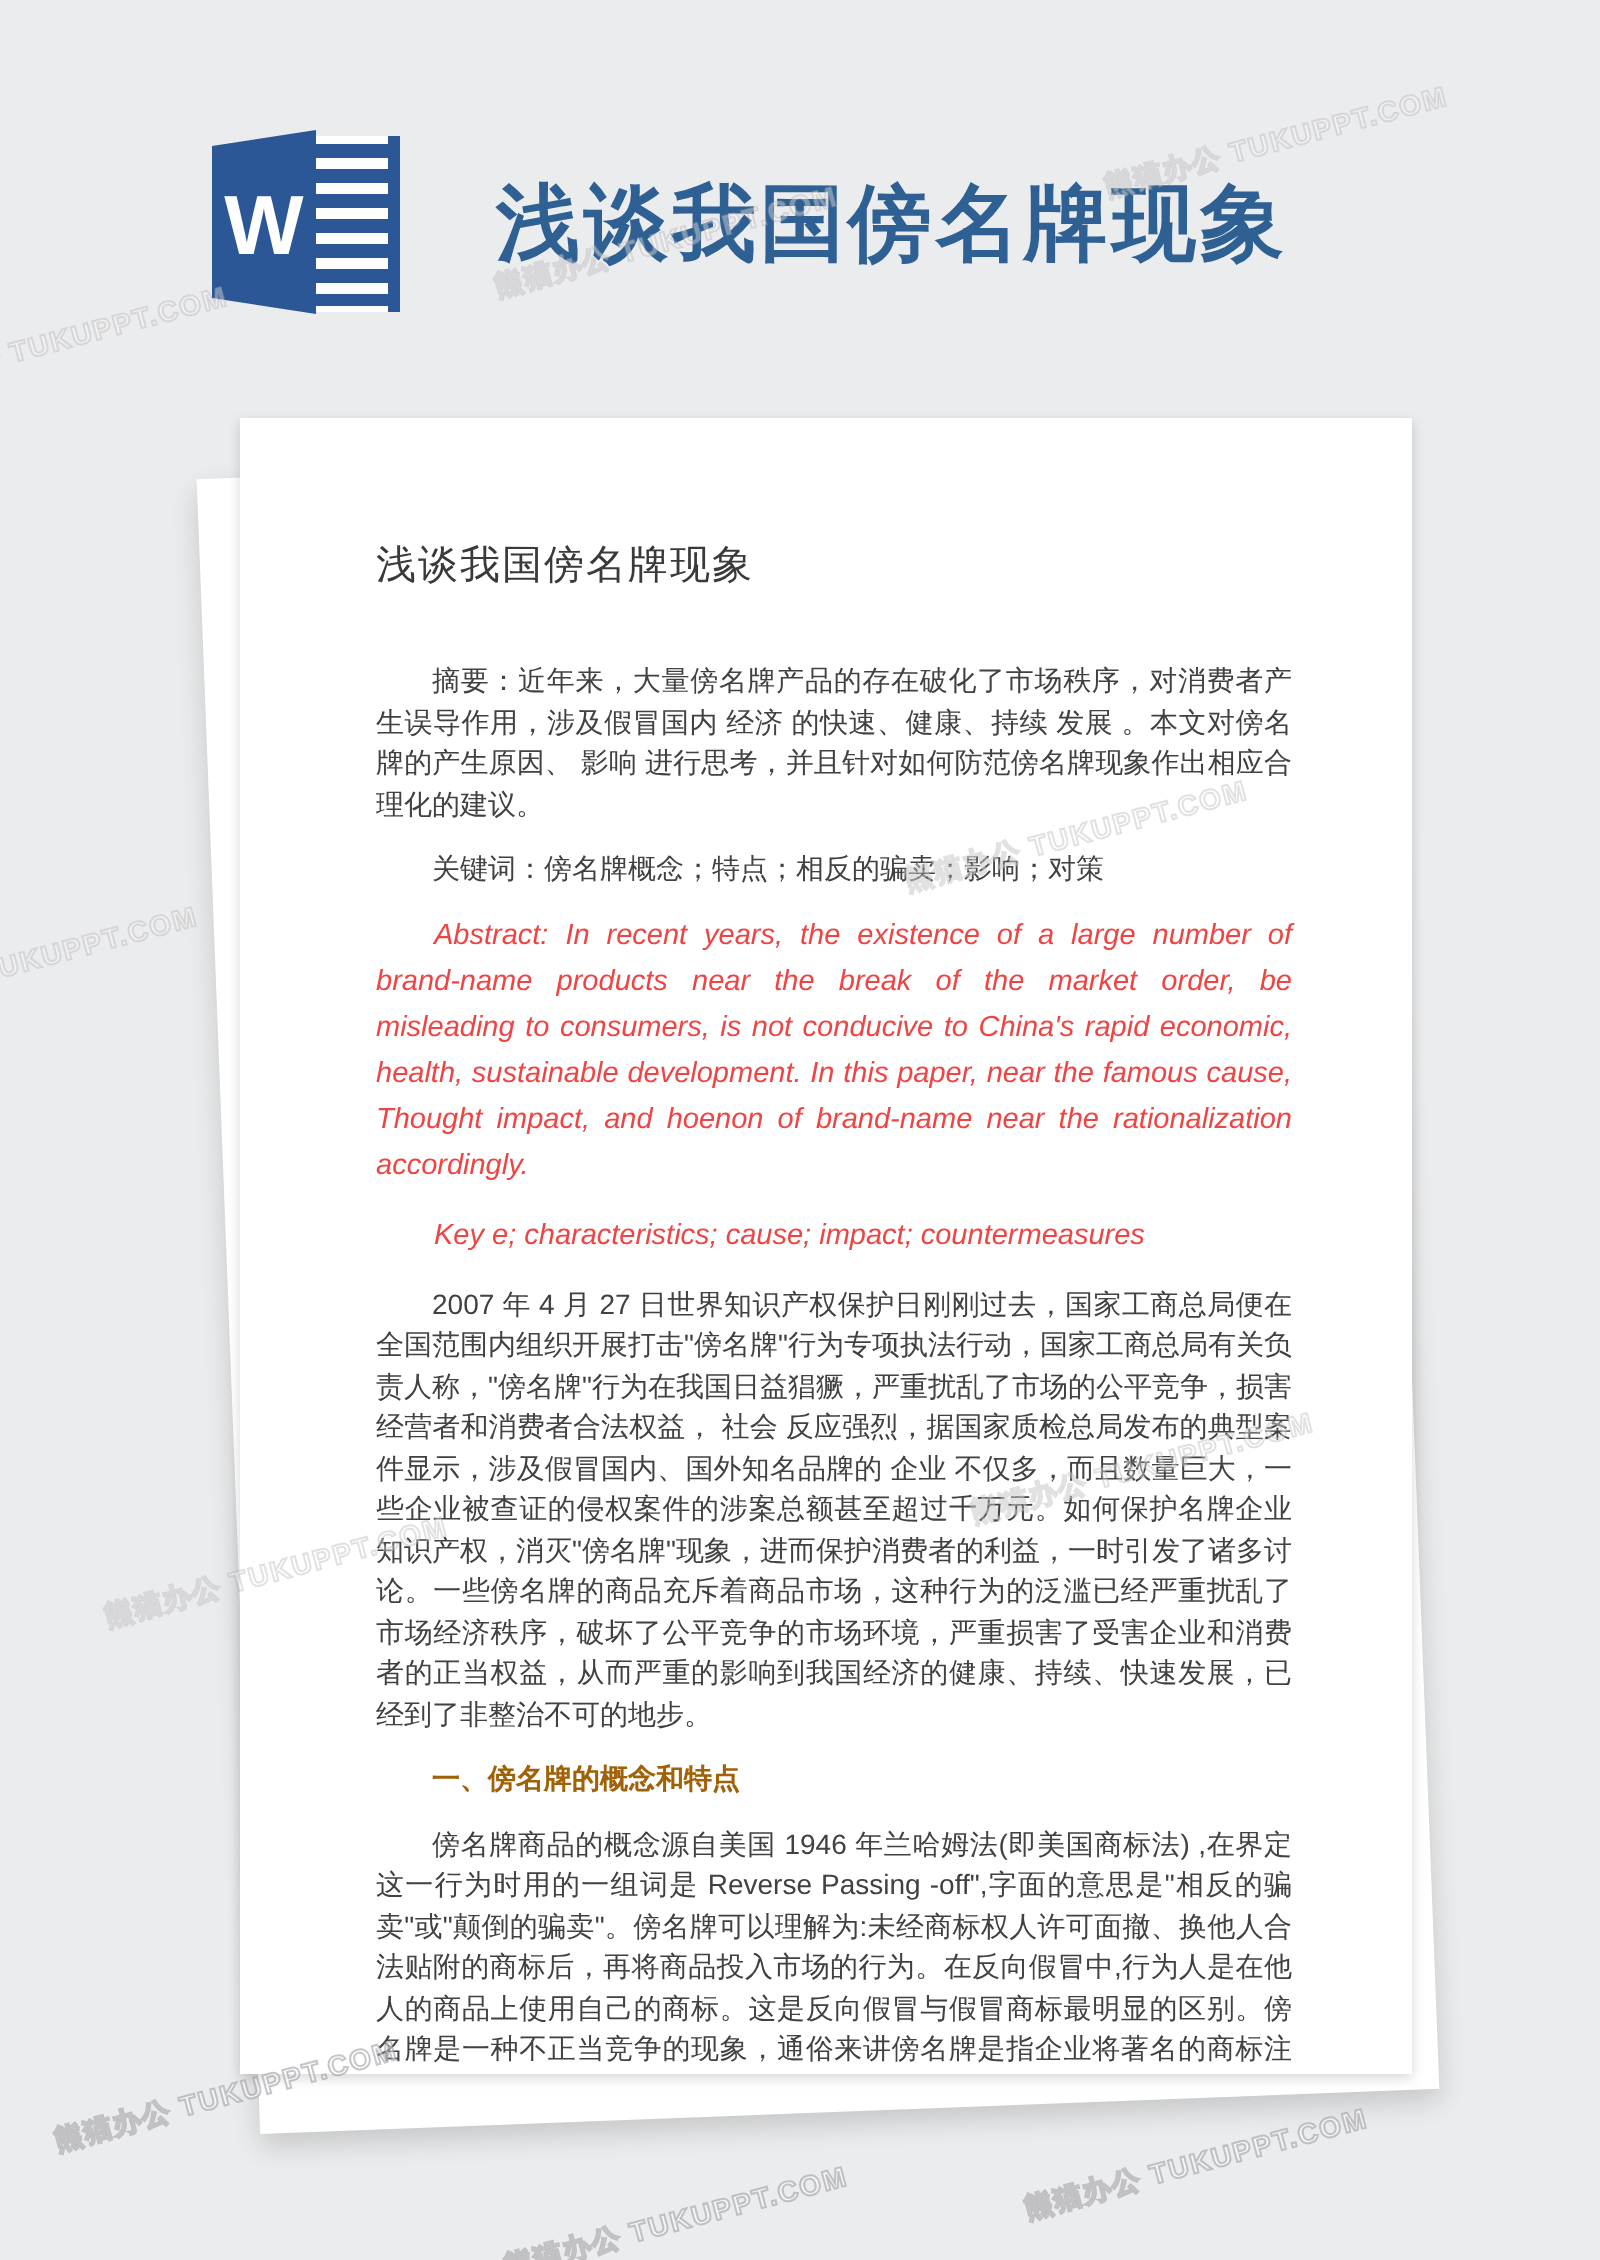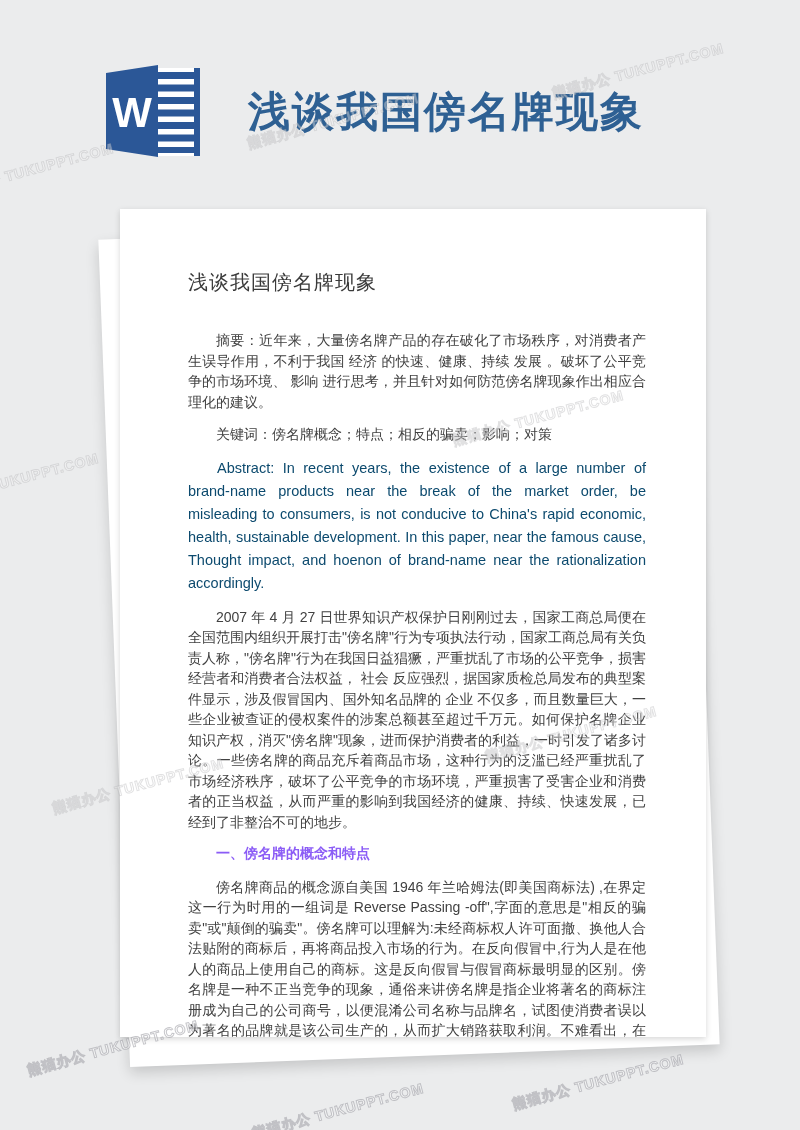--- a/index.html
+++ b/index.html
@@ -47,28 +47,29 @@
   .doc-body p{margin:0 0 12px 0;text-indent:2em;text-align:justify;}
   .p-zh{
     font-family:"Liberation Sans",serif;
     font-size:14px;line-height:20.5px;color:#414141;
   }
   .p-zh-light{
     font-family:"Liberation Sans",serif;
     font-size:14px;line-height:20.5px;color:#6f6f6f;
   }
   .p-heading{
-    font-family:Liberation Serif, serif;
-    font-size:14px;line-height:20.5px;color:#8b5cf6;font-weight:600;
+    font-family:Liberation Sans, sans-serif;
+    font-size:14px;line-height:20.5px;color:#a16207;font-weight:600;
     margin-bottom:13px;
   }
   .p-en{
     font-family:"Liberation Sans","DejaVu Sans",sans-serif;
-    font-size:14.5px;line-height:23px;color:#0c4a6e;
+    font-size:14.5px;line-height:23px;color:#ef4444;
     margin-bottom:14px;
+    font-style:italic;
   }
   
   .wm-layer{position:absolute;left:0;top:0;width:800px;height:1130px;z-index:5;pointer-events:none;}
   .wm{
     position:absolute;white-space:nowrap;
     font-family:"Liberation Sans","DejaVu Sans",sans-serif;
     font-weight:700;font-size:14px;letter-spacing:1px;
     transform:rotate(-15deg);transform-origin:left bottom;
     color:rgba(255,255,255,0.35);
     -webkit-text-stroke:1px rgba(166,166,171,0.34);
@@ -98,23 +99,24 @@
     <text x="34" y="65" text-anchor="middle" font-size="42" font-weight="bold" font-family="Liberation Sans, sans-serif" fill="#ffffff">W</text>
   </svg>
   <h1 class="page-title">浅谈我国傍名牌现象</h1>
 </div>
 
 <div>
   <div class="paper paper-behind"></div>
   <div class="paper paper-main">
     <h2 class="doc-title">浅谈我国傍名牌现象</h2>
     <div class="doc-body">
-        <p class="p-zh">摘要：近年来，大量傍名牌产品的存在破化了市场秩序，对消费者产生误导作用，不利于我国 经济 的快速、健康、持续 发展 。破坏了公平竞争的市场环境、 影响 进行思考，并且针对如何防范傍名牌现象作出相应合理化的建议。</p>
+        <p class="p-zh">摘要：近年来，大量傍名牌产品的存在破化了市场秩序，对消费者产生误导作用，涉及假冒国内 经济 的快速、健康、持续 发展 。本文对傍名牌的产生原因、 影响 进行思考，并且针对如何防范傍名牌现象作出相应合理化的建议。</p>
         <p class="p-zh">关键词：傍名牌概念；特点；相反的骗卖；影响；对策</p>
         <p class="p-en">Abstract: In recent years, the existence of a large number of brand-name products near the break of the market order, be misleading to consumers, is not conducive to China's rapid economic, health, sustainable development. In this paper, near the famous cause, Thought impact, and hoenon of brand-name near the rationalization accordingly.</p>
+        <p class="p-en">Key e; characteristics; cause; impact; countermeasures</p>
         <p class="p-zh">2007 年 4 月 27 日世界知识产权保护日刚刚过去，国家工商总局便在全国范围内组织开展打击"傍名牌"行为专项执法行动，国家工商总局有关负责人称，"傍名牌"行为在我国日益猖獗，严重扰乱了市场的公平竞争，损害经营者和消费者合法权益， 社会 反应强烈，据国家质检总局发布的典型案件显示，涉及假冒国内、国外知名品牌的 企业 不仅多，而且数量巨大，一些企业被查证的侵权案件的涉案总额甚至超过千万元。如何保护名牌企业知识产权，消灭"傍名牌"现象，进而保护消费者的利益，一时引发了诸多讨论。一些傍名牌的商品充斥着商品市场，这种行为的泛滥已经严重扰乱了市场经济秩序，破坏了公平竞争的市场环境，严重损害了受害企业和消费者的正当权益，从而严重的影响到我国经济的健康、持续、快速发展，已经到了非整治不可的地步。</p>
         <p class="p-heading">一、傍名牌的概念和特点</p>
         <p class="p-zh">傍名牌商品的概念源自美国 1946 年兰哈姆法(即美国商标法) ,在界定这一行为时用的一组词是 Reverse Passing -off",字面的意思是"相反的骗卖"或"颠倒的骗卖"。傍名牌可以理解为:未经商标权人许可面撤、换他人合法贴附的商标后，再将商品投入市场的行为。在反向假冒中,行为人是在他人的商品上使用自己的商标。这是反向假冒与假冒商标最明显的区别。傍名牌是一种不正当竞争的现象，通俗来讲傍名牌是指企业将著名的商标注册成为自己的公司商号，以便混淆公司名称与品牌名，试图使消费者误以为著名的品牌就是该公司生产的，从而扩大销路获取利润。不难看出，在现阶段傍名牌产品的大量存在是一个不可回避的事实。而且这些仿名牌产品具有以下的特点：</p>
       </div>
   </div>
 </div>
 
 <div class="wm-layer">
     <span class="wm" style="left: -55px; top: 185px;">熊猫办公 TUKUPPT.COM</span>
     <span class="wm" style="left: 250px; top: 135px;">熊猫办公 TUKUPPT.COM</span>

